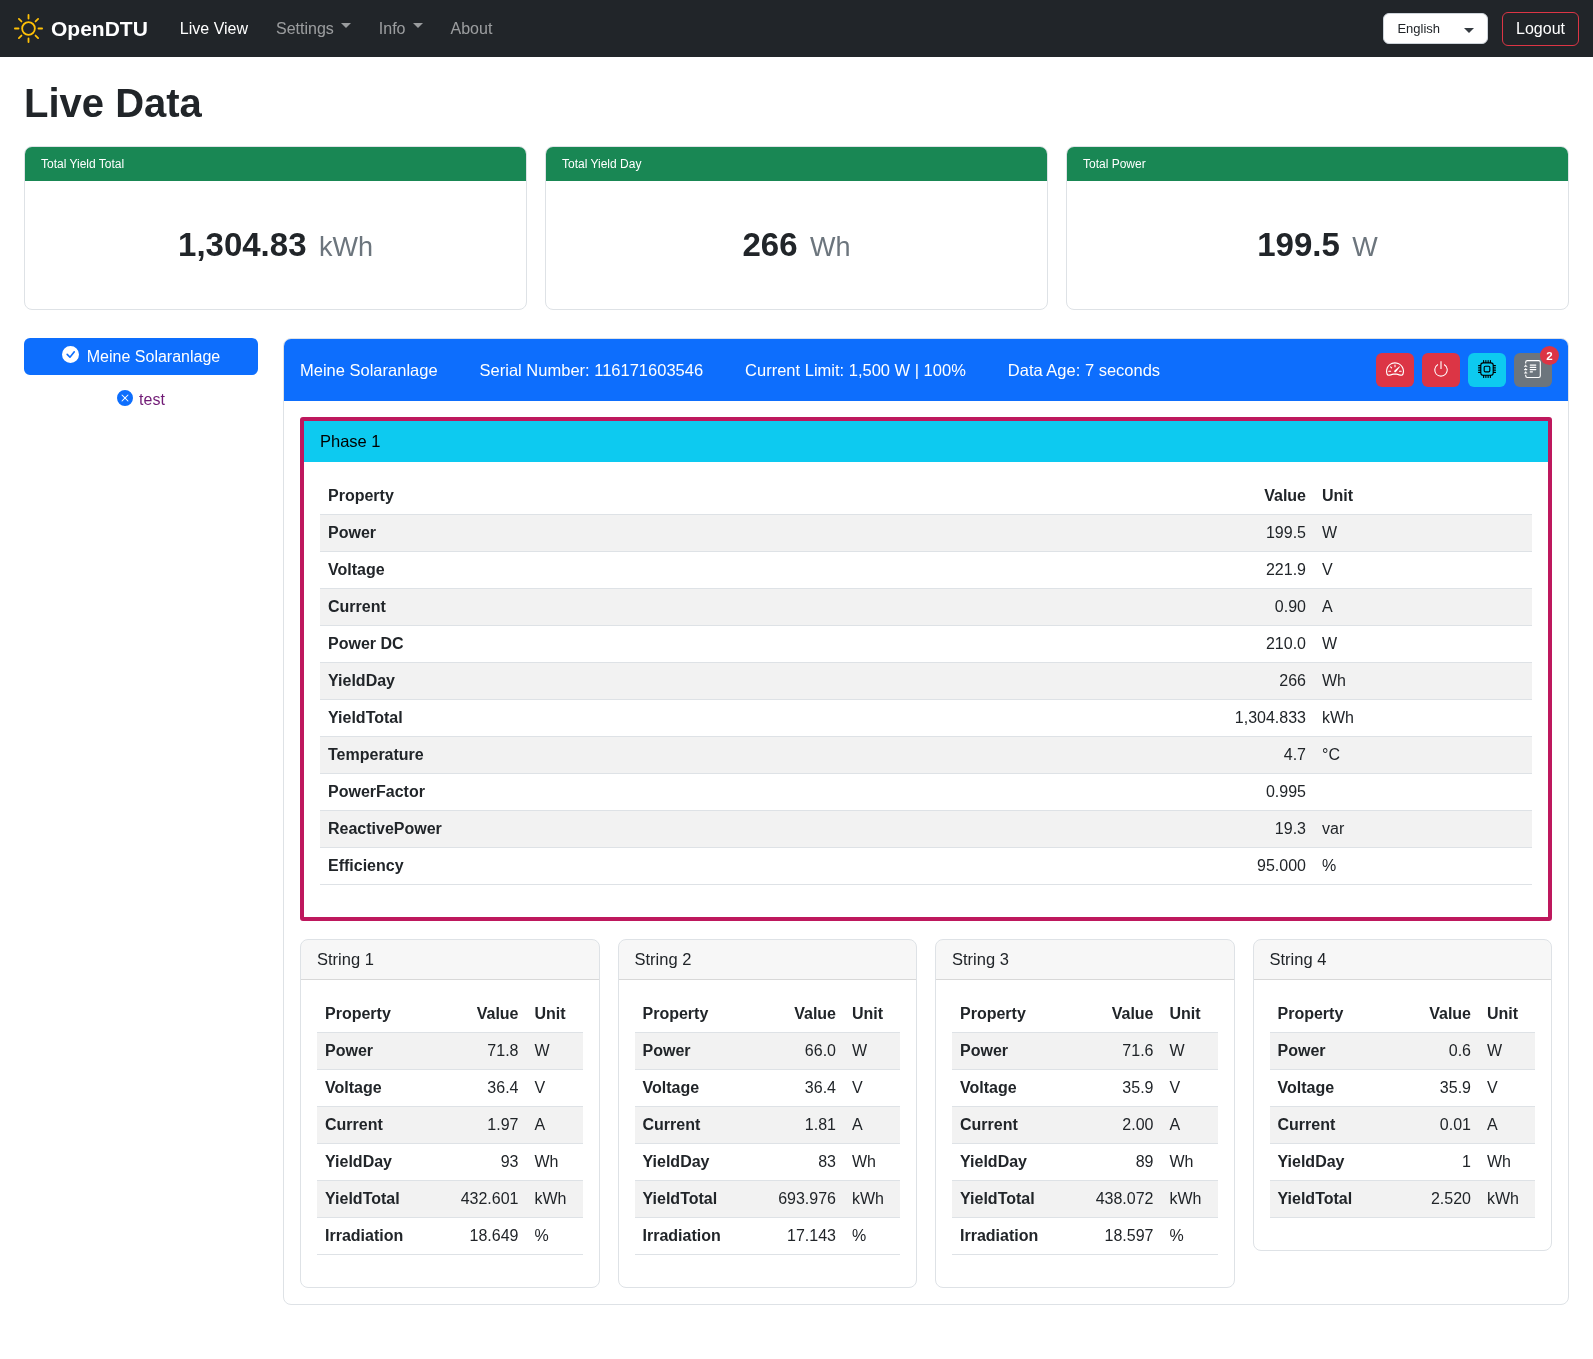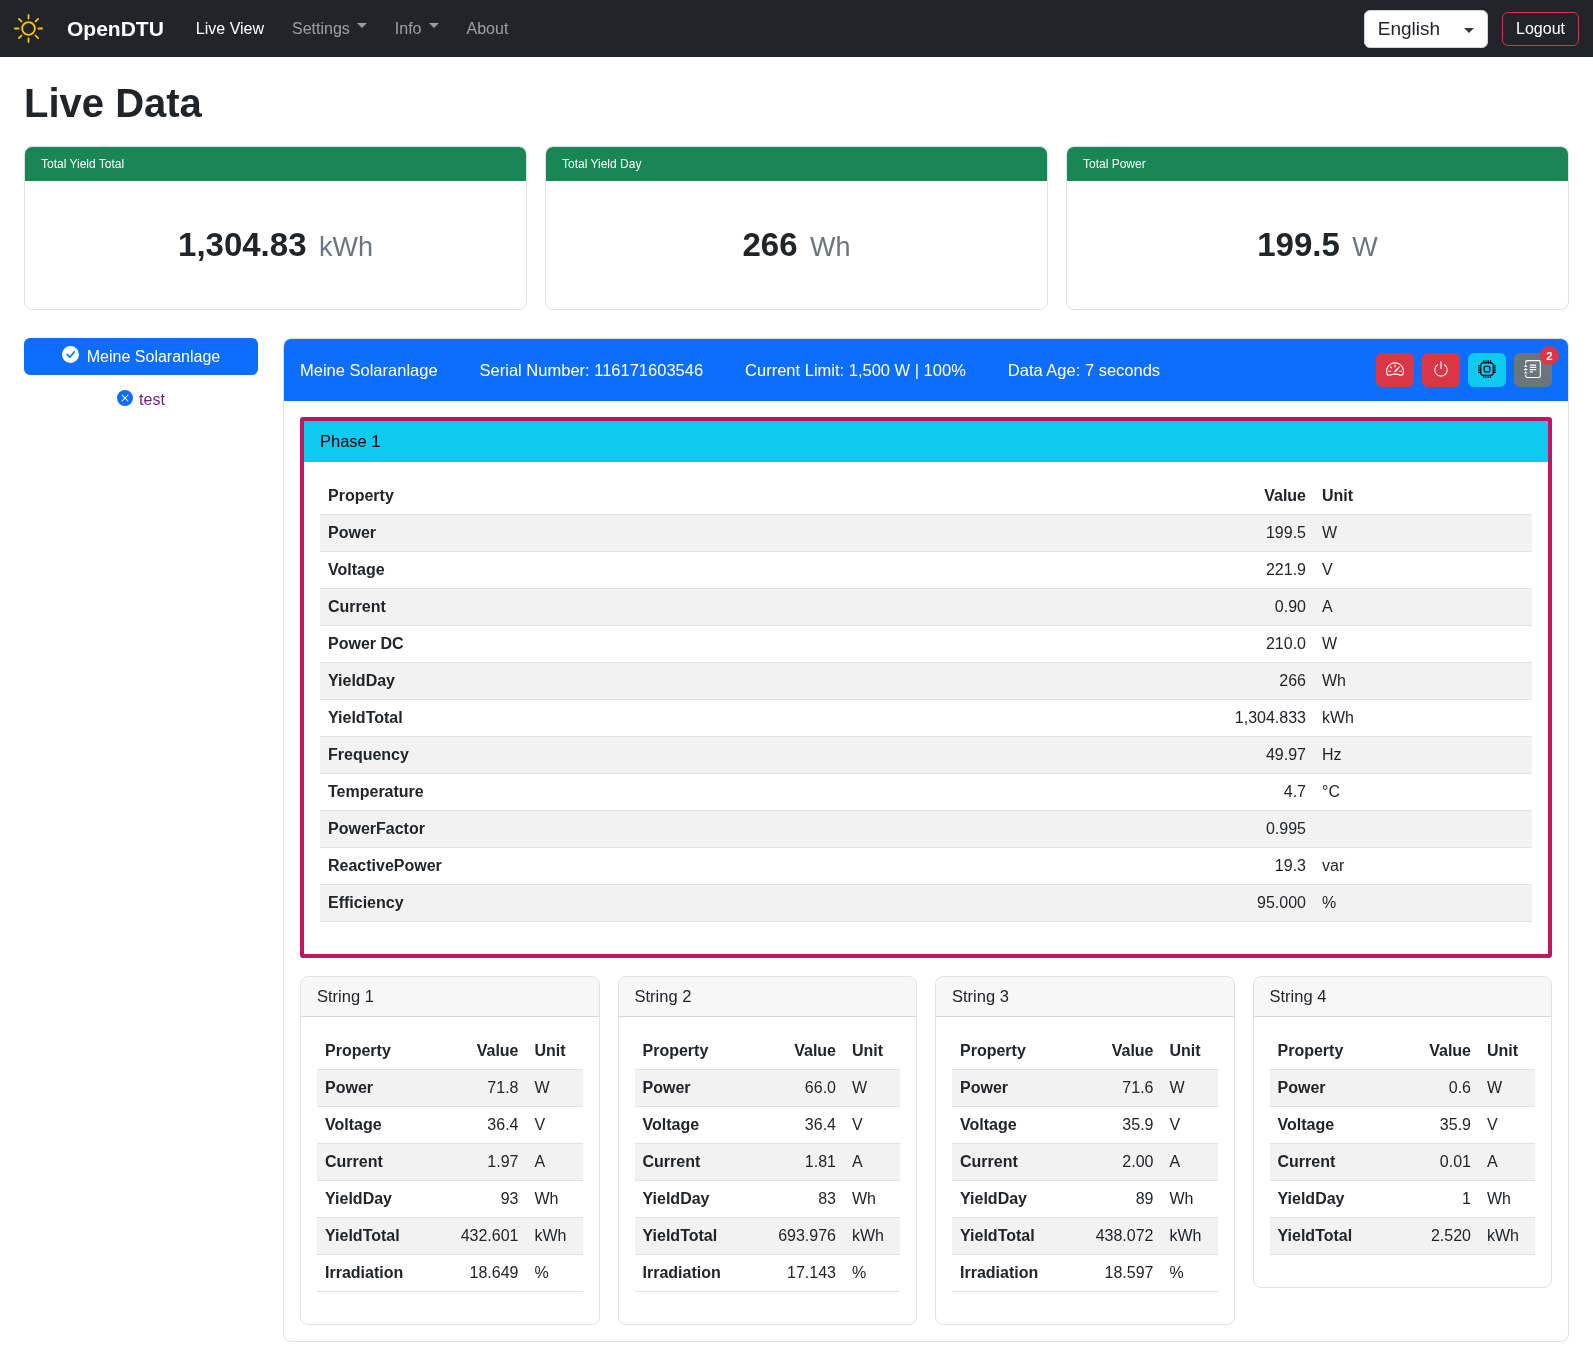--- a/index.html
+++ b/index.html
@@ -4,27 +4,27 @@
 <style>
   *{box-sizing:border-box;margin:0;padding:0}
   html,body{background:#fff}
   body{
     font-family:"Liberation Sans","DejaVu Sans",sans-serif;
     color:#212529;width:1593px;min-height:1359px;
   }
   
   .navbar{background:#212529;height:57px;display:flex;align-items:center;justify-content:space-between;padding:0 14px}
   .nav-left{display:flex;align-items:center}
-  .brand{display:flex;align-items:center;gap:24px;color:#fff;font-size:21px;font-weight:600;margin-right:18px;cursor:pointer}
+  .brand{display:flex;align-items:center;gap:8px;color:#fff;font-size:21px;font-weight:600;margin-right:18px;cursor:pointer}
   .brand svg{display:block}
   .nav-link{color:rgba(255,255,255,.55);font-size:16px;padding:8px 14px;cursor:pointer;display:flex;align-items:flex-start;gap:7px;background:none;border:none;font-family:inherit}
   .nav-link.active{color:#fff}
   .caret{width:0;height:0;border-top:5px solid currentColor;border-left:5px solid transparent;border-right:5px solid transparent;display:inline-block;margin-top:3px}
   .nav-right{display:flex;align-items:center;gap:14px}
-  .lang-select{background:#fff;border:1px solid #ced4da;border-radius:6px;padding:7px 13px;font-size:19px;color:#212529;display:flex;align-items:center;gap:24px;cursor:pointer}
+  .lang-select{background:#fff;border:1px solid #ced4da;border-radius:6px;padding:7px 13px;font-size:13px;color:#212529;display:flex;align-items:center;gap:24px;cursor:pointer}
   .lang-select .caret{border-top-color:#343a40}
   .logout-btn{background:transparent;border:1px solid #dc3545;color:#ffffff;border-radius:6px;padding:7px 13px;font-size:16px;cursor:pointer;font-family:inherit}
   
   .content{padding:10px 24px 26px}
   h1.page-title{font-size:40px;font-weight:600;margin:14px 0 20px}
   .summary-row{display:grid;grid-template-columns:repeat(3,1fr);gap:18px}
   .card{border:1px solid #dee2e6;border-radius:8px;overflow:hidden;background:#fff}
   .summary-header{background:#198754;color:#fff;padding:10px 16px;font-size:12px}
   .summary-body{padding:45px 16px;text-align:center}
   .summary-value{font-size:33px;font-weight:700}
@@ -221,25 +221,20 @@
                     <th>YieldDay</th>
                     <td>266</td>
                     <td>Wh</td>
                   </tr>
                   <tr>
                     <th>YieldTotal</th>
                     <td>1,304.833</td>
                     <td>kWh</td>
                   </tr>
                   <tr>
-                    <th>Frequency</th>
-                    <td>49.97</td>
-                    <td>Hz</td>
-                  </tr>
-                  <tr>
                     <th>Temperature</th>
                     <td>4.7</td>
                     <td>°C</td>
                   </tr>
                   <tr>
                     <th>PowerFactor</th>
                     <td>0.995</td>
                     <td></td>
                   </tr>
                   <tr>

